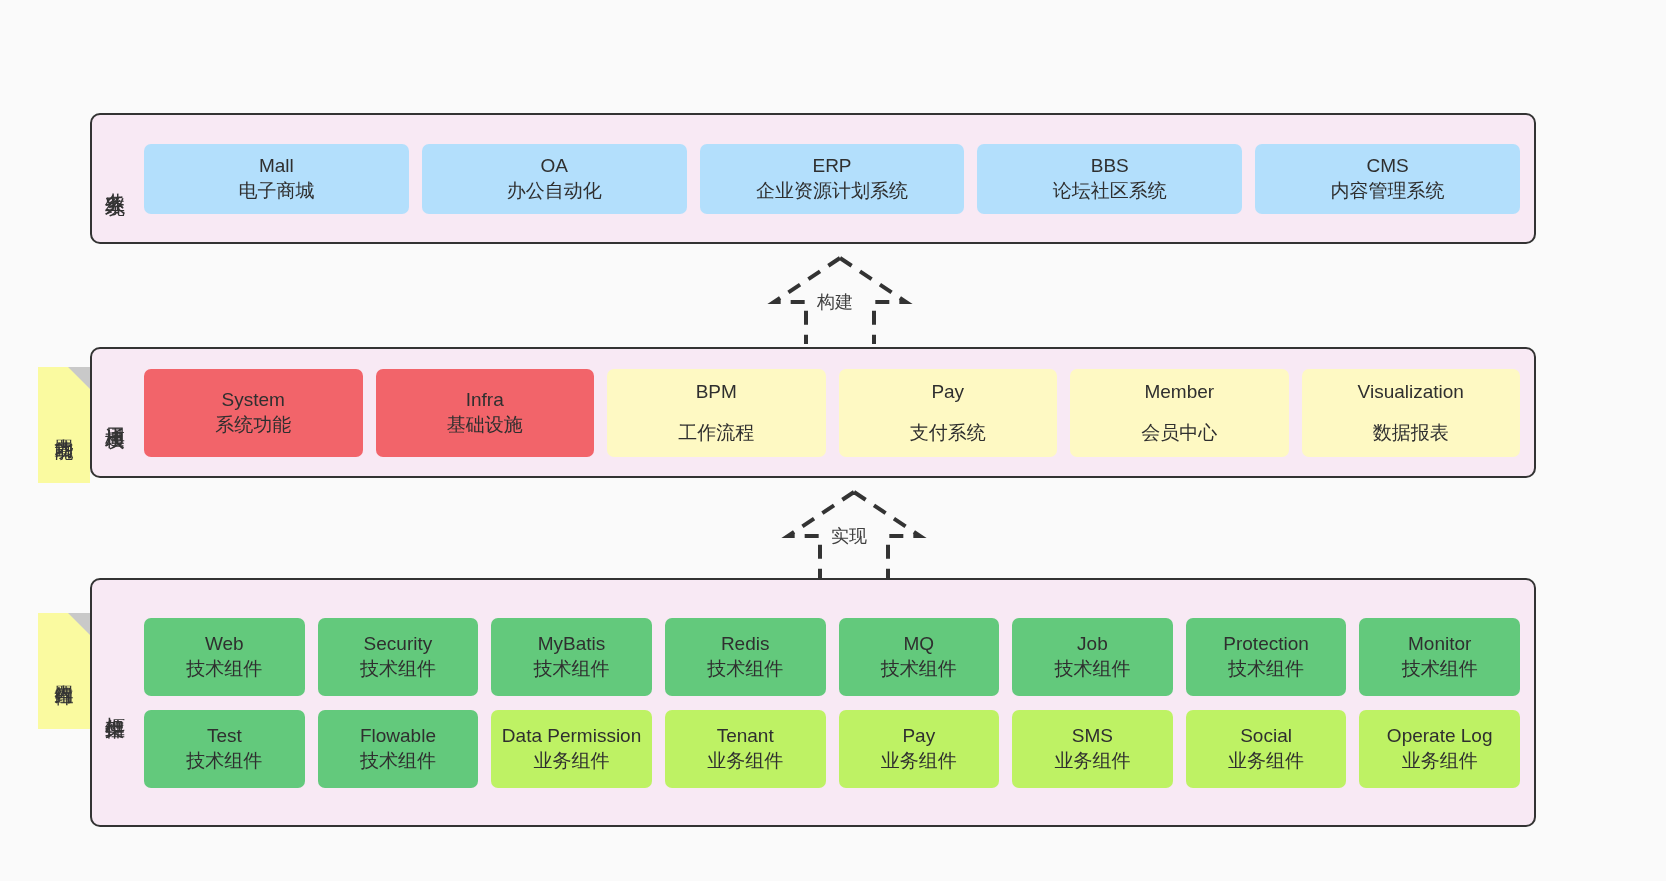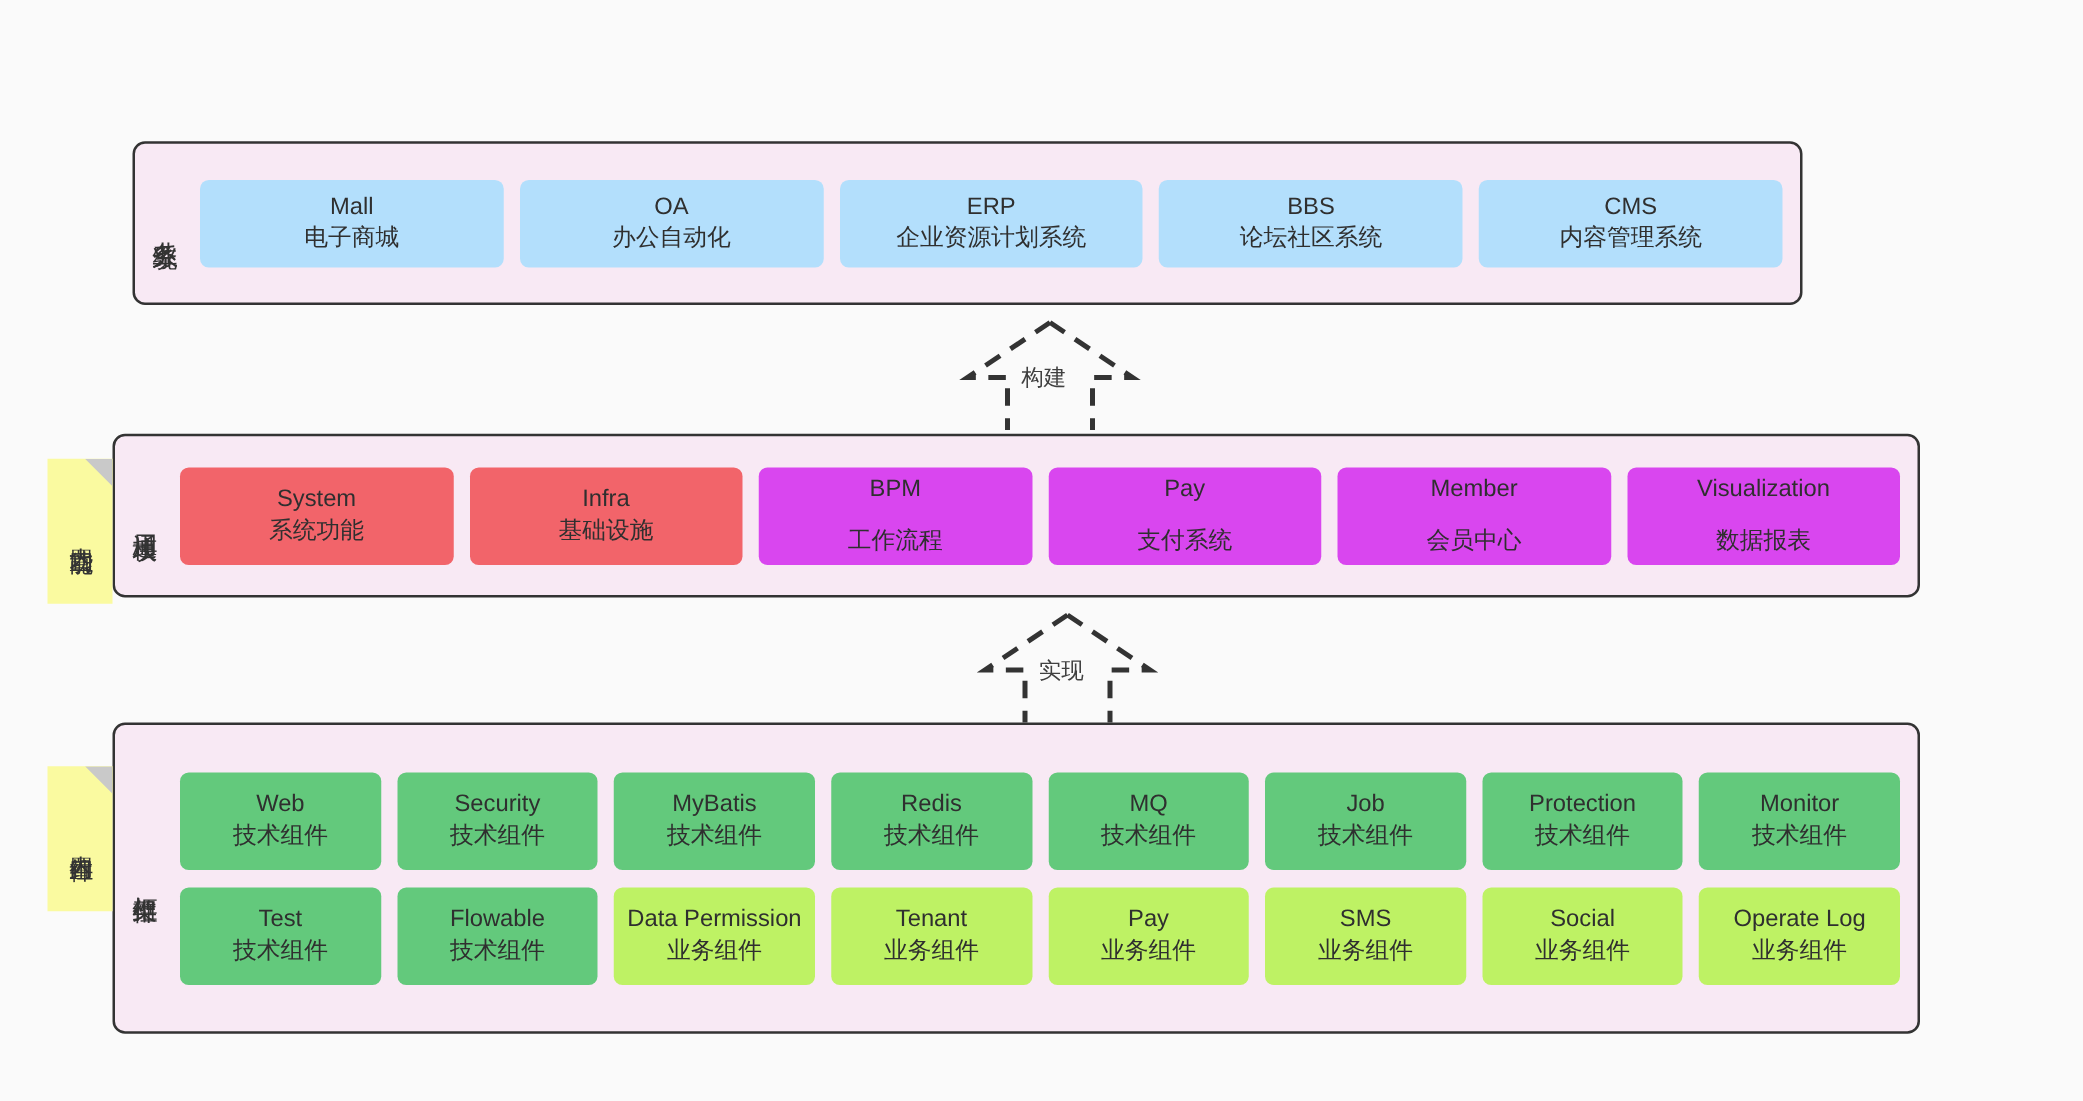--- a/index.html
+++ b/index.html
@@ -72,31 +72,31 @@
     line-height: 1.28;
     color: #2f2f2f;
     padding: 6px 4px;
   }
   .card .en { display: block; }
   .card .cn { display: block; }
 
   
   .c-blue       { background: #b3dffc; }
   .c-red        { background: #f2646a; }
-  .c-pink       { background: #d946ef; gap: 16px; }
+  .c-pink       { background: #fef9c3; gap: 16px; }
   .c-green      { background: #63c97c; }
   .c-lightgreen { background: #bef264; }
 
   
-  #layer-business { left: 90px;  top: 113px; width: 1336px; height: 131px; margin-left: 16px; }
+  #layer-business { left: 90px;  top: 113px; width: 1446px; height: 131px; }
   #layer-common   { left: 90px;  top: 347px; width: 1446px; height: 131px; }
   #layer-framework{ left: 90px;  top: 578px; width: 1446px; height: 249px; }
 
   #layer-business .card  { height: 70px; }
-  #layer-common .card    { height: 78px; }
+  #layer-common .card    { height: 88px; }
   #layer-framework .card { height: 78px; }
 
   
   .note {
     position: absolute;
     box-sizing: border-box;
     background: #fafaa0;
     font-size: 19px;
     line-height: 1.16;
     letter-spacing: 1px;

